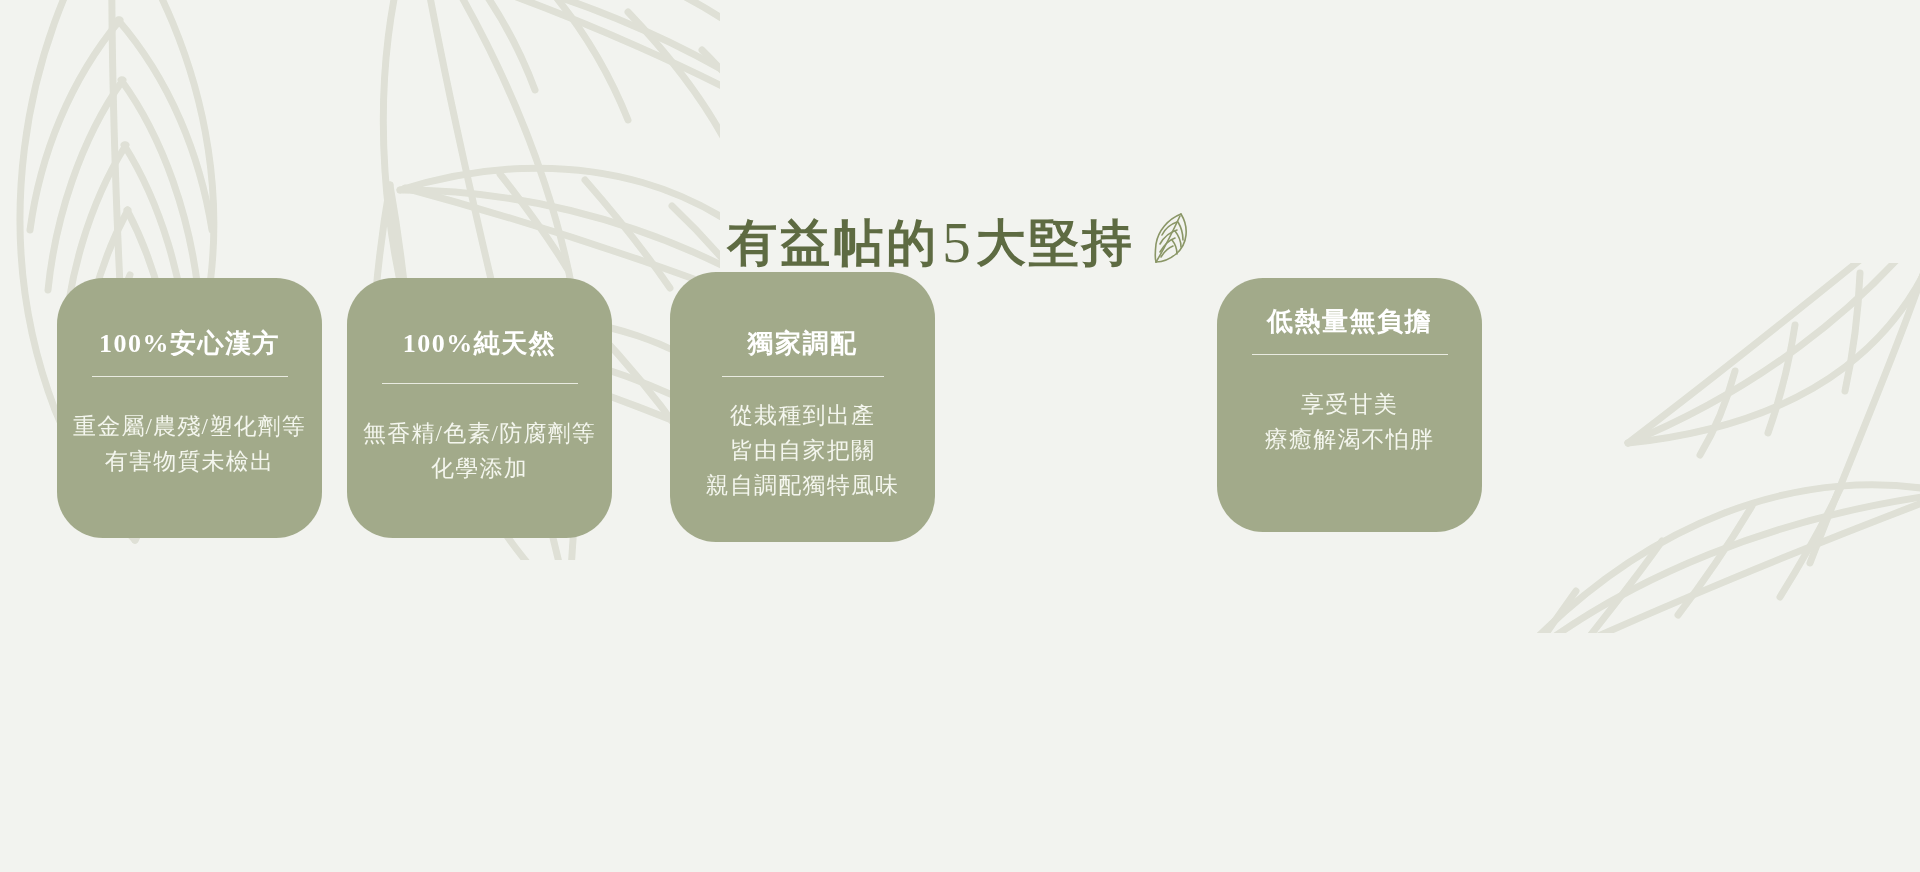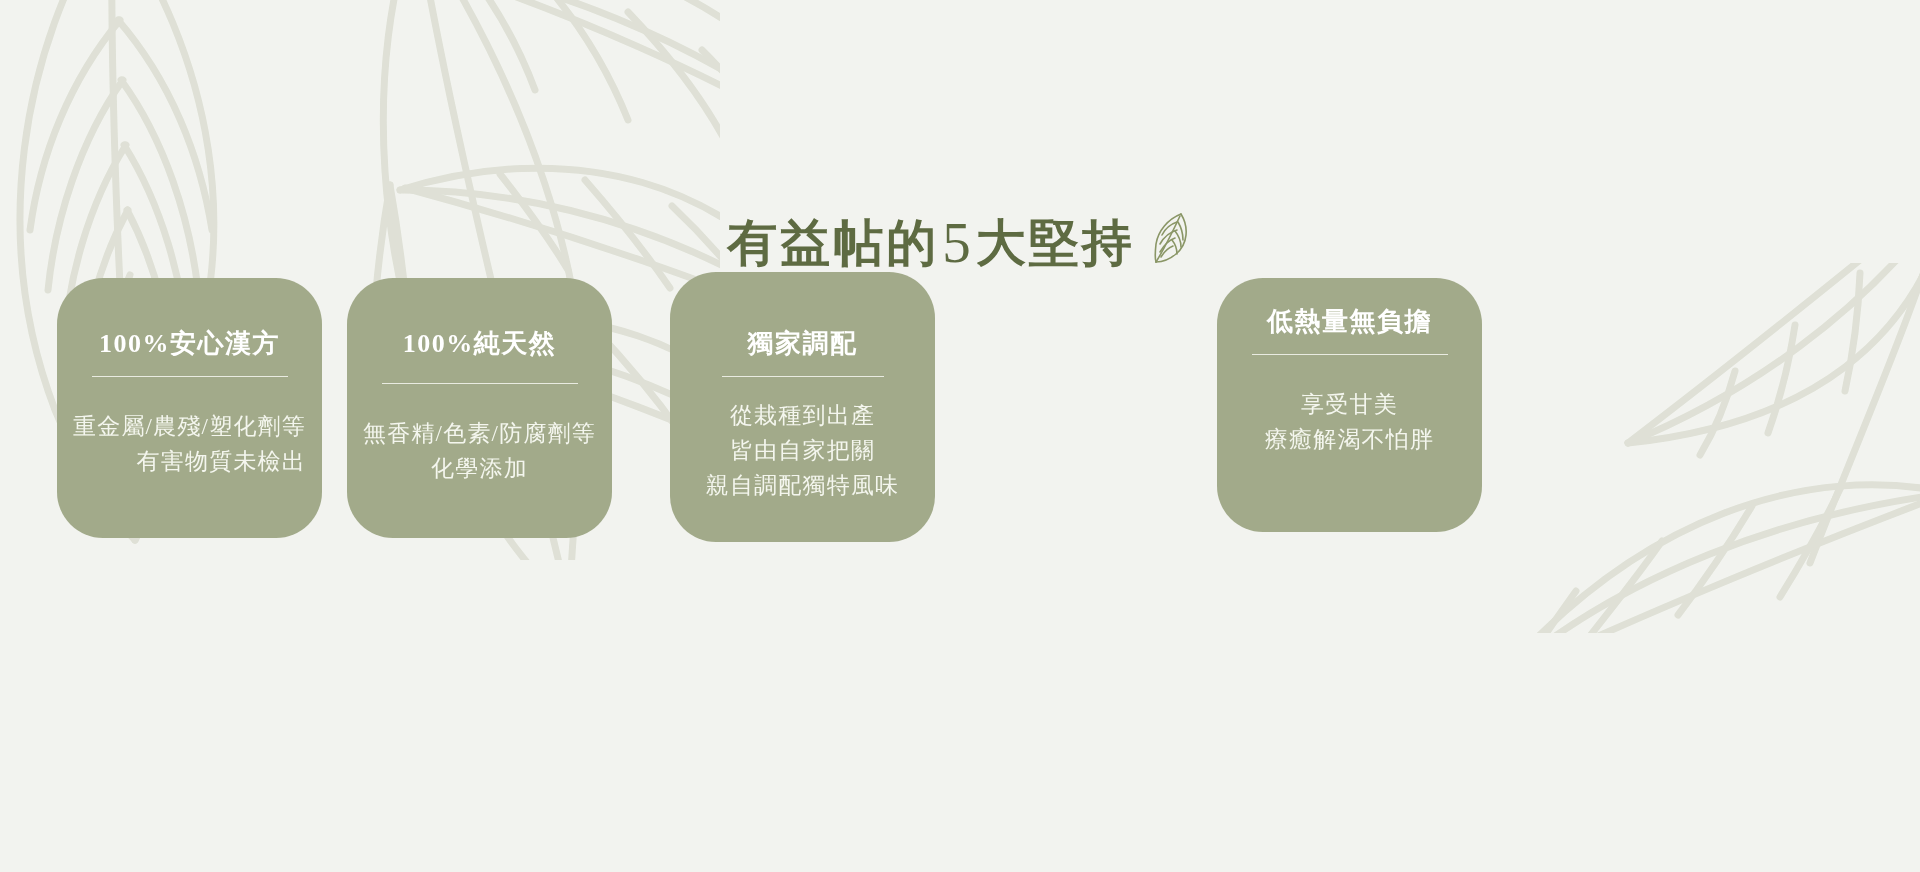--- a/index.html
+++ b/index.html
@@ -194,21 +194,21 @@
         <path d="M28 20 C 32 25, 34 31, 34 36"></path>
         <path d="M25 29 C 29 34, 30 39, 30 43"></path>
       </svg></span>
   </div>
 
   <div class="cards">
 
     <div class="card" style="left:57px; top:278px; width:265px; height:260px; padding-top:52px;">
       <div class="card-heading">100%安心漢方</div>
       <div class="card-divider" style="width:196px;"></div>
-      <div class="card-body" style="margin-top:33px;text-align:right;">
+      <div class="card-body" style="margin-top:33px;">
         <div>重金屬/農殘/塑化劑等</div>
         <div>有害物質未檢出</div>
       </div>
     </div>
 
     <div class="card" style="left:347px; top:278px; width:265px; height:260px; padding-top:52px;gap:7px;">
       <div class="card-heading">100%純天然</div>
       <div class="card-divider" style="width:196px;"></div>
       <div class="card-body" style="margin-top:26px;">
         <div>無香精/色素/防腐劑等</div>

